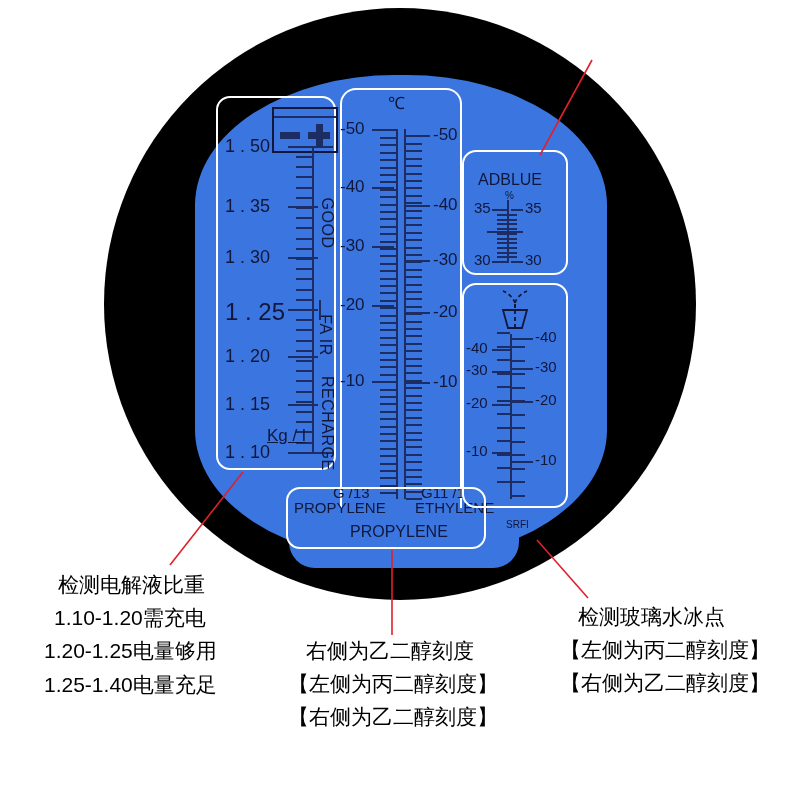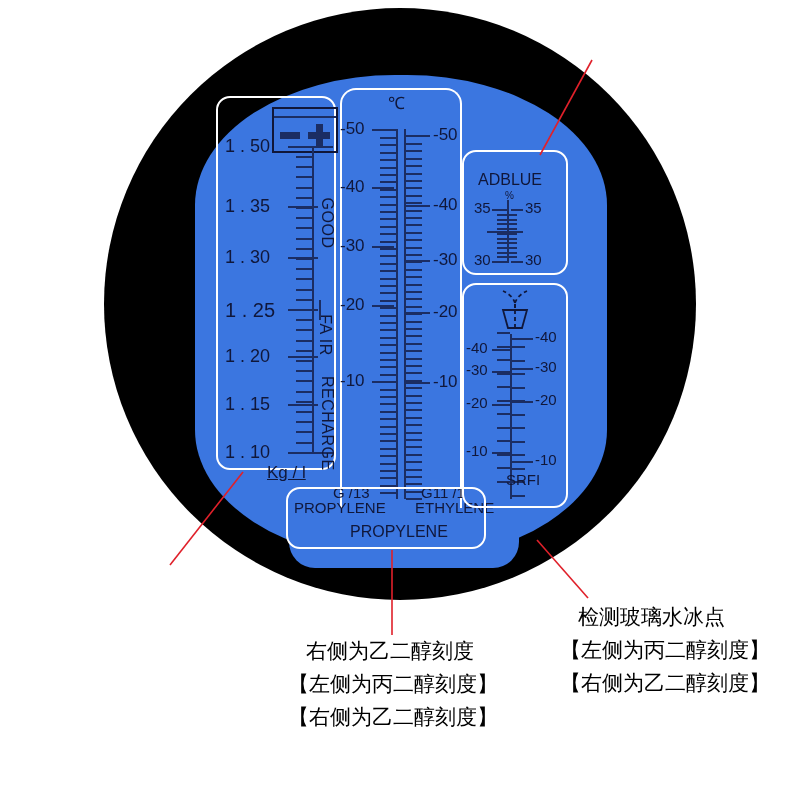--- a/index.html
+++ b/index.html
@@ -125,21 +125,21 @@
   <div>
     <div class="lbl" style="left:225px; top:137px; font-size:18px;">1 . 50</div>
     <div class="rule" style="left:288px; top:146px; width:45px; height:2px;"></div>
 
     <div class="lbl" style="left:225px; top:197px; font-size:18px;">1 . 35</div>
     <div class="rule" style="left:288px; top:206px; width:30px; height:2px;"></div>
 
     <div class="lbl" style="left:225px; top:248px; font-size:18px;">1 . 30</div>
     <div class="rule" style="left:288px; top:257px; width:30px; height:2px;"></div>
 
-    <div class="lbl" style="left:225px; top:300px; font-size:20px;">1 . 25</div>
+    <div class="lbl" style="left:225px; top:300px; font-size:24px;">1 . 25</div>
     <div class="rule" style="left:288px; top:309px; width:30px; height:2px;"></div>
 
     <div class="lbl" style="left:225px; top:347px; font-size:18px;">1 . 20</div>
     <div class="rule" style="left:288px; top:356px; width:30px; height:2px;"></div>
 
     <div class="lbl" style="left:225px; top:395px; font-size:18px;">1 . 15</div>
     <div class="rule" style="left:288px; top:404px; width:30px; height:2px;"></div>
 
     <div class="lbl" style="left:225px; top:443px; font-size:18px;">1 . 10</div>
     <div class="rule" style="left:288px; top:452px; width:45px; height:2px;"></div>
@@ -179,21 +179,21 @@
         <div class="tick" style="left: 296px; top: 451.8px; width: 16px; height: 2px;"></div>
       </div>
   </div>
 
   <div class="lbl vert" style="left:292px; top:215px; font-size:16px; width:70px; text-align:center;">GOOD</div>
   <div class="rule" style="left:312px; top:305px; width:2px; height:2px;"></div>
   <div class="lbl vert" style="left:297px; top:327px; font-size:16px; width:56px; text-align:center;">FA IR</div>
   <div class="lbl vert" style="left:282px; top:413px; font-size:16px; width:90px; text-align:center;">RECHARGE</div>
   <div class="rule" style="left:319px; top:300px; width:2px; height:20px;"></div>
 
-  <div class="lbl" style="left:267px; top:464px; font-size:17px;text-decoration:underline;">Kg /  l</div>
+  <div class="lbl" style="left:267px; top:427px; font-size:17px;text-decoration:underline;">Kg /  l</div>
 
   <div class="panel" style="left:340px; top:88px; width:122px; height:420px; border-radius:16px 16px 0 0; border-bottom:none;"></div>
 
   <div class="lbl" style="left:388px; top:95px; font-size:17px;">℃</div>
 
   <div>
     <div class="lbl" style="left:340px; top:120px; font-size:17px;">-50</div>
     <div class="rule" style="left:372px; top:129px; width:26px; height:2px;"></div>
     <div class="lbl" style="left:340px; top:178px; font-size:17px;">-40</div>
     <div class="rule" style="left:372px; top:187px; width:22px; height:2px;"></div>
@@ -413,32 +413,38 @@
         <div class="tick" style="left: 512px; top: 413.5px; width: 13px; height: 2px;"></div>
         <div class="tick" style="left: 512px; top: 427px; width: 13px; height: 2px;"></div>
         <div class="tick" style="left: 512px; top: 440.5px; width: 13px; height: 2px;"></div>
         <div class="tick" style="left: 512px; top: 454px; width: 13px; height: 2px;"></div>
         <div class="tick" style="left: 512px; top: 467.5px; width: 13px; height: 2px;"></div>
         <div class="tick" style="left: 512px; top: 481px; width: 13px; height: 2px;"></div>
         <div class="tick" style="left: 512px; top: 494.5px; width: 13px; height: 2px;"></div>
       </div>
   </div>
 
-  <div class="lbl" style="left:506px; top:472px; font-size:15px;">SRFI</div>
+  <div class="lbl" style="left:506px; top:520px; font-size:10px;">SRFI</div>
 
   <svg style="position:absolute;left:0;top:0;pointer-events:none;" width="800" height="800">
     <line x1="592" y1="60" x2="540" y2="155" stroke="#e0202a" stroke-width="1.6"></line>
     <line x1="170" y1="565" x2="243" y2="472" stroke="#e0202a" stroke-width="1.6"></line>
     <line x1="392" y1="635" x2="392" y2="550" stroke="#e0202a" stroke-width="1.6"></line>
     <line x1="588" y1="598" x2="537" y2="540" stroke="#e0202a" stroke-width="1.6"></line>
   </svg>
 
   <div class="anno" style="left:592px; top:32px; font-size:21px;">
   </div>
 
+  <div class="anno" style="left:44px; top:568px; font-size:21px;">
+    <div style="padding-left:14px;">检测电解液比重</div>
+    <div style="padding-left:10px;">1.10-1.20需充电</div>
+    <div>1.20-1.25电量够用</div>
+    <div>1.25-1.40电量充足</div>
+  </div>
 
   <div class="anno" style="left:288px; top:634px; font-size:21px;">
     <div style="padding-left:18px;">右侧为乙二醇刻度</div>
     <div>【左侧为丙二醇刻度】</div>
     <div>【右侧为乙二醇刻度】</div>
   </div>
 
   <div class="anno" style="left:560px; top:600px; font-size:21px;">
     <div style="padding-left:18px;">检测玻璃水冰点</div>
     <div>【左侧为丙二醇刻度】</div>

